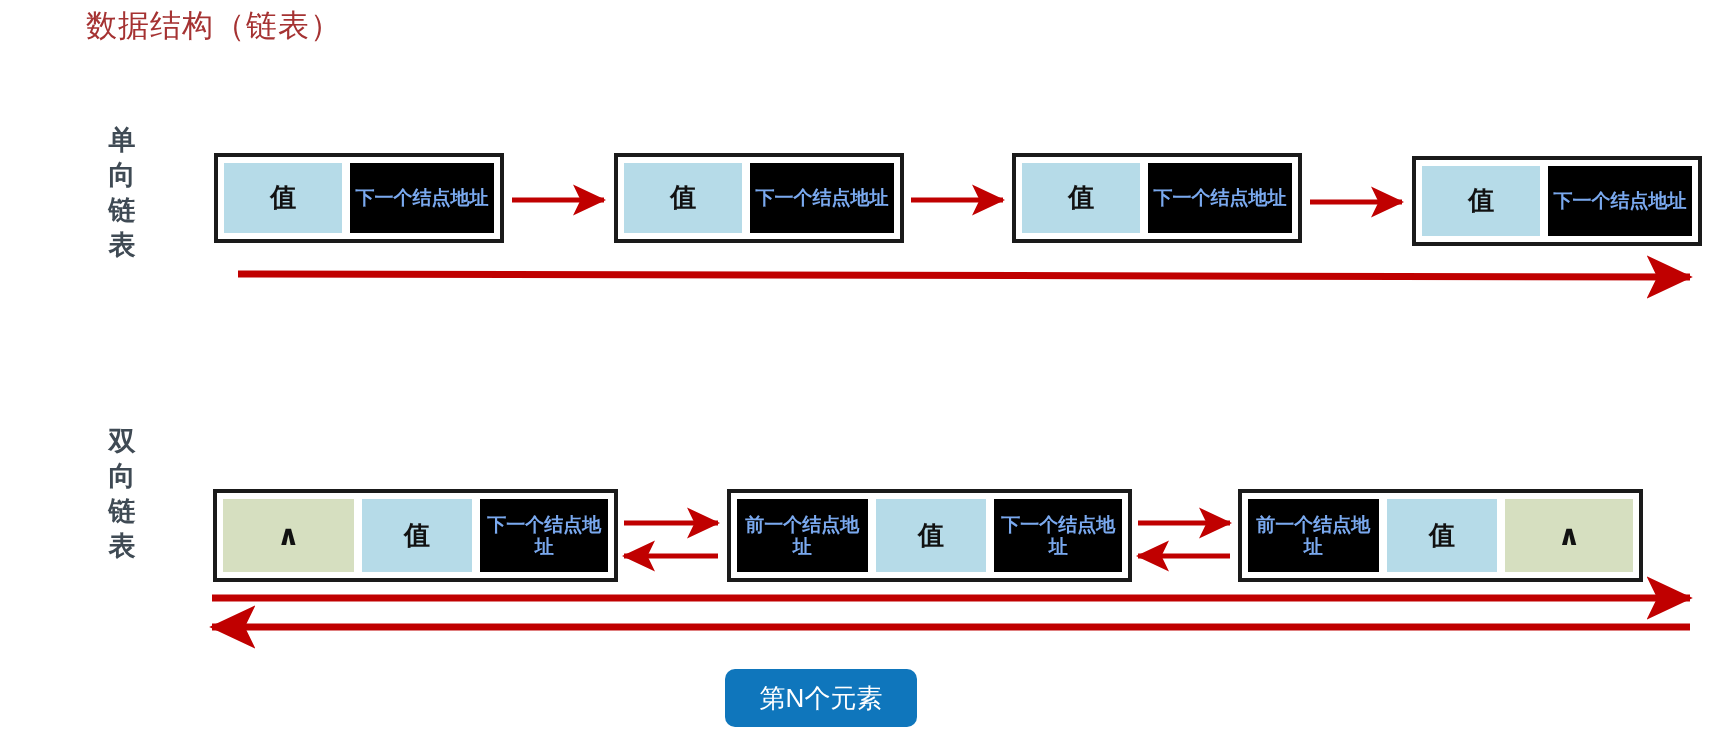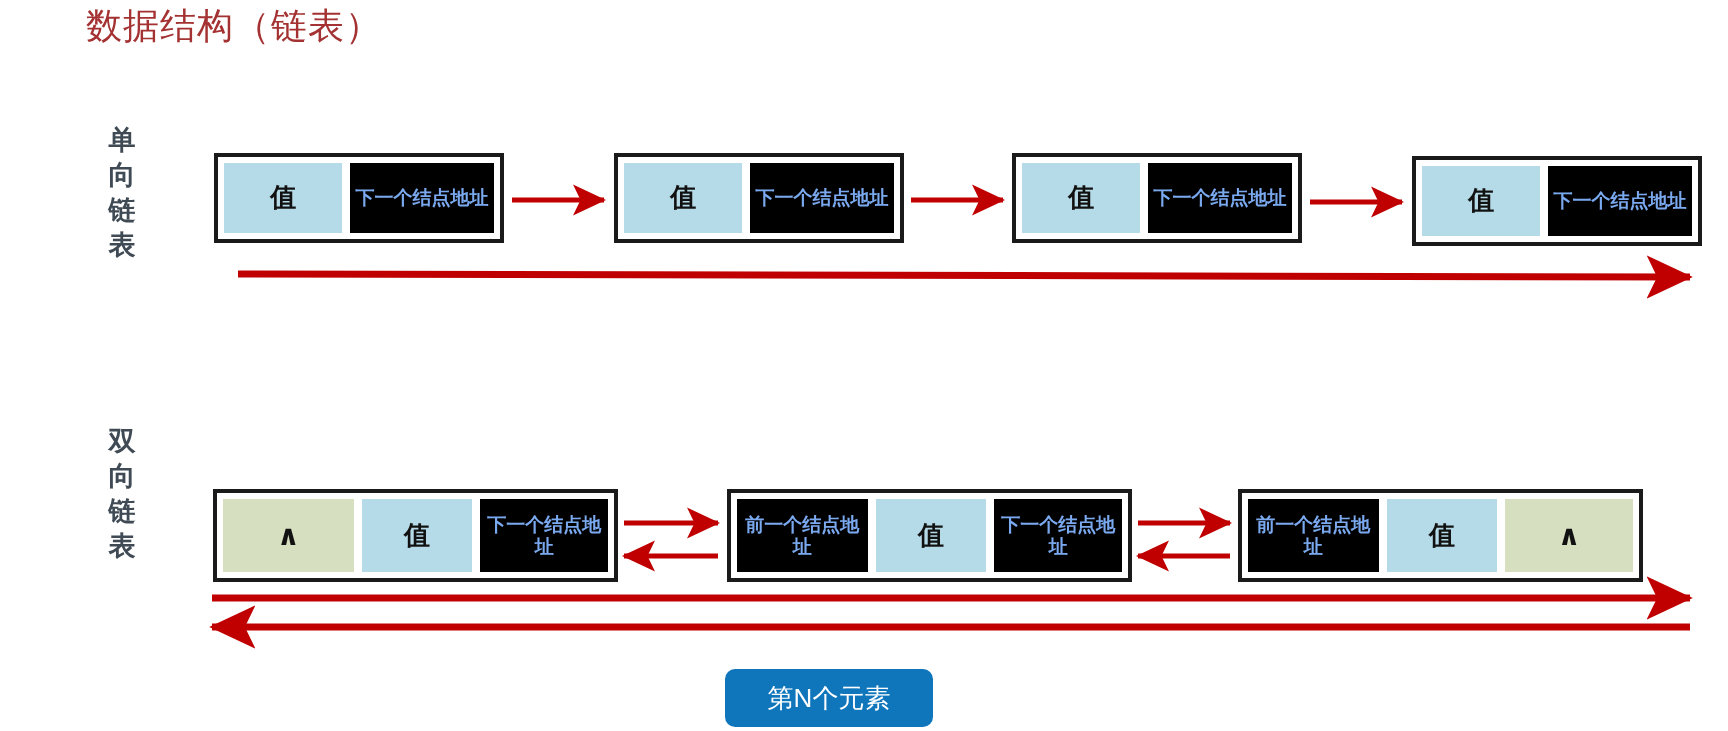--- a/index.html
+++ b/index.html
@@ -15,21 +15,21 @@
     width: 1728px;
     height: 731px;
     background: #ffffff;
   }
 
   
   .title {
     position: absolute;
     left: 86px;
     top: 6px;
-    font-size: 36px;
+    font-size: 31px;
     line-height: 40px;
     color: #a53232;
     letter-spacing: 1px;
     white-space: nowrap;
   }
 
   
   .vlabel {
     position: absolute;
     width: 44px;
@@ -208,17 +208,17 @@
     </g>
 
     <g>
       <line x1="212" y1="598" x2="1690" y2="598" stroke="#c00000" stroke-width="7" marker-end="url(#ah-r)"></line>
     </g>
     <g>
       <line x1="1690" y1="627" x2="212" y2="627" stroke="#c00000" stroke-width="7" marker-end="url(#ah-l)"></line>
     </g>
   </svg>
 
-  <div class="pill" style="left:725px; top:669px; width:208px; height:58px; background:#0f76bc;">
+  <div class="pill" style="left:725px; top:669px; width:192px; height:58px; background:#0f76bc;">
     <span>第N个元素</span>
   </div>
 
 </div>
 
 </body></html>

